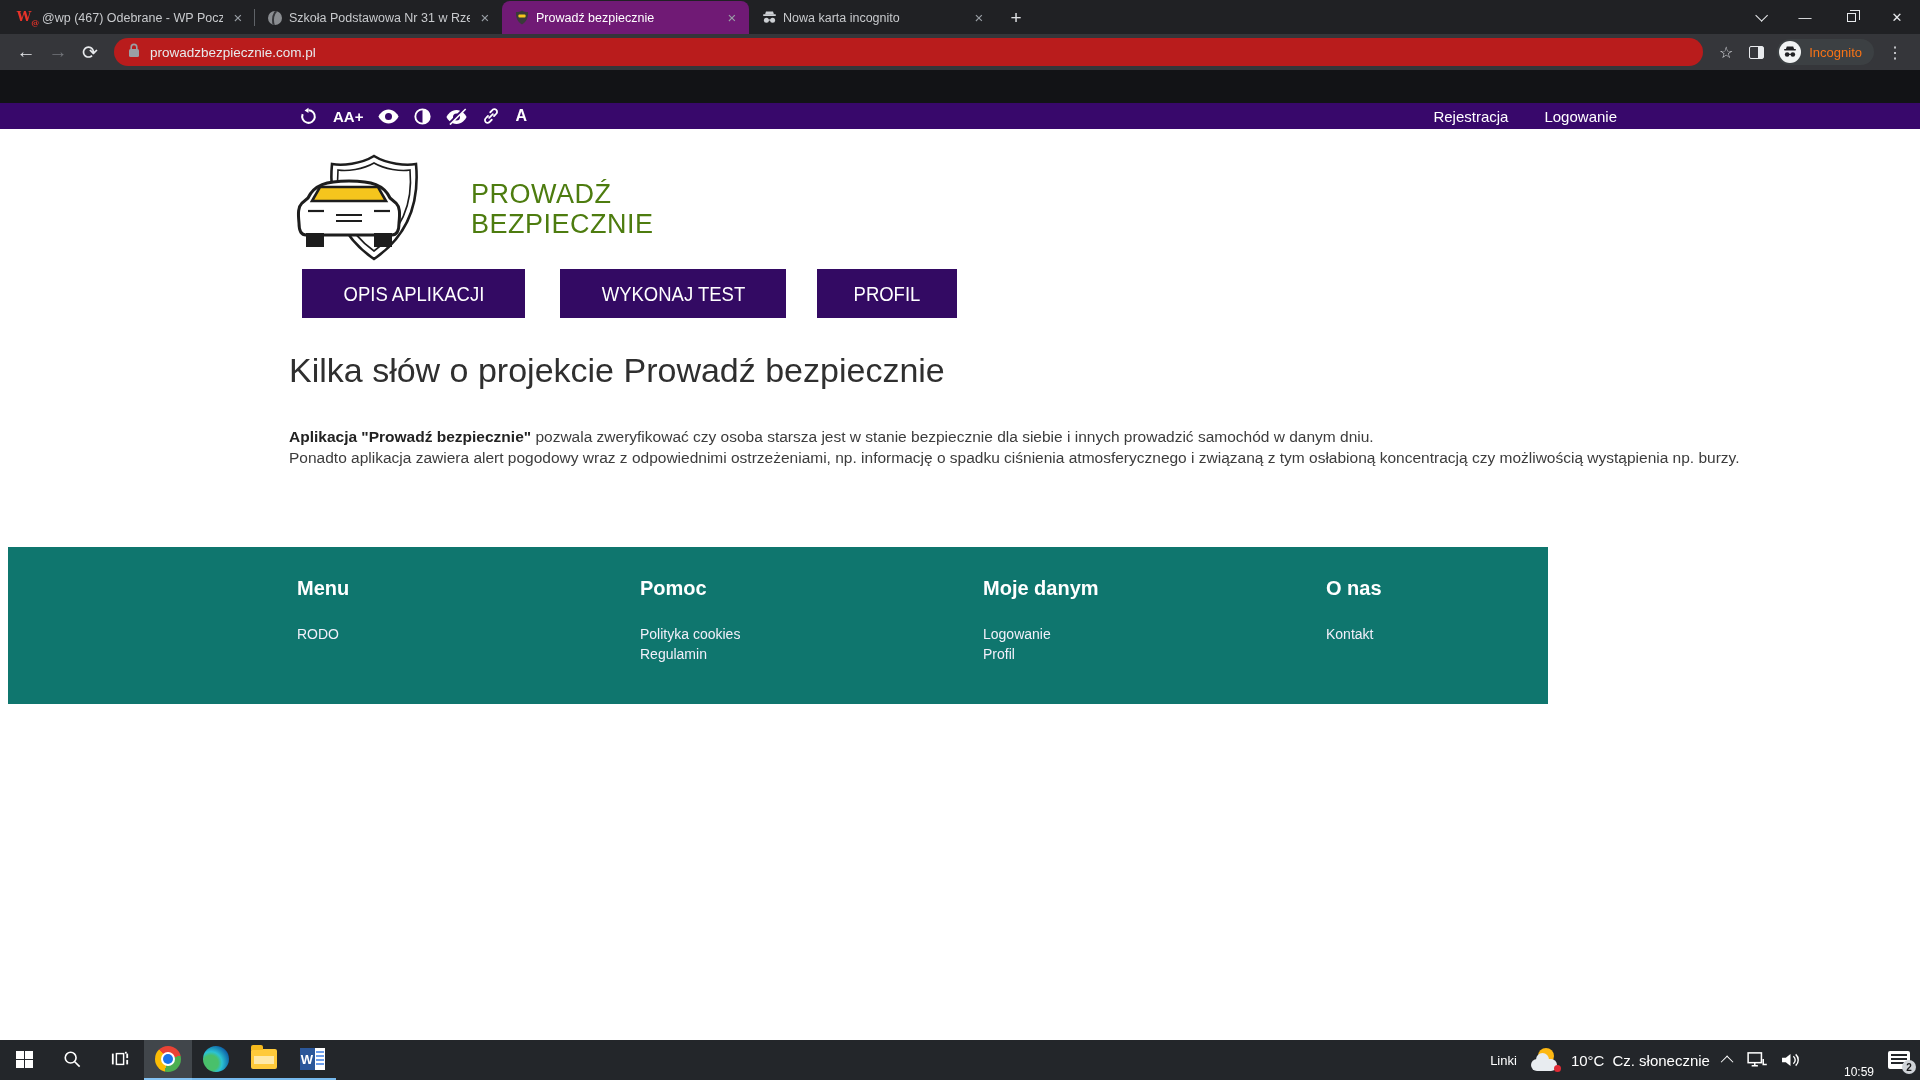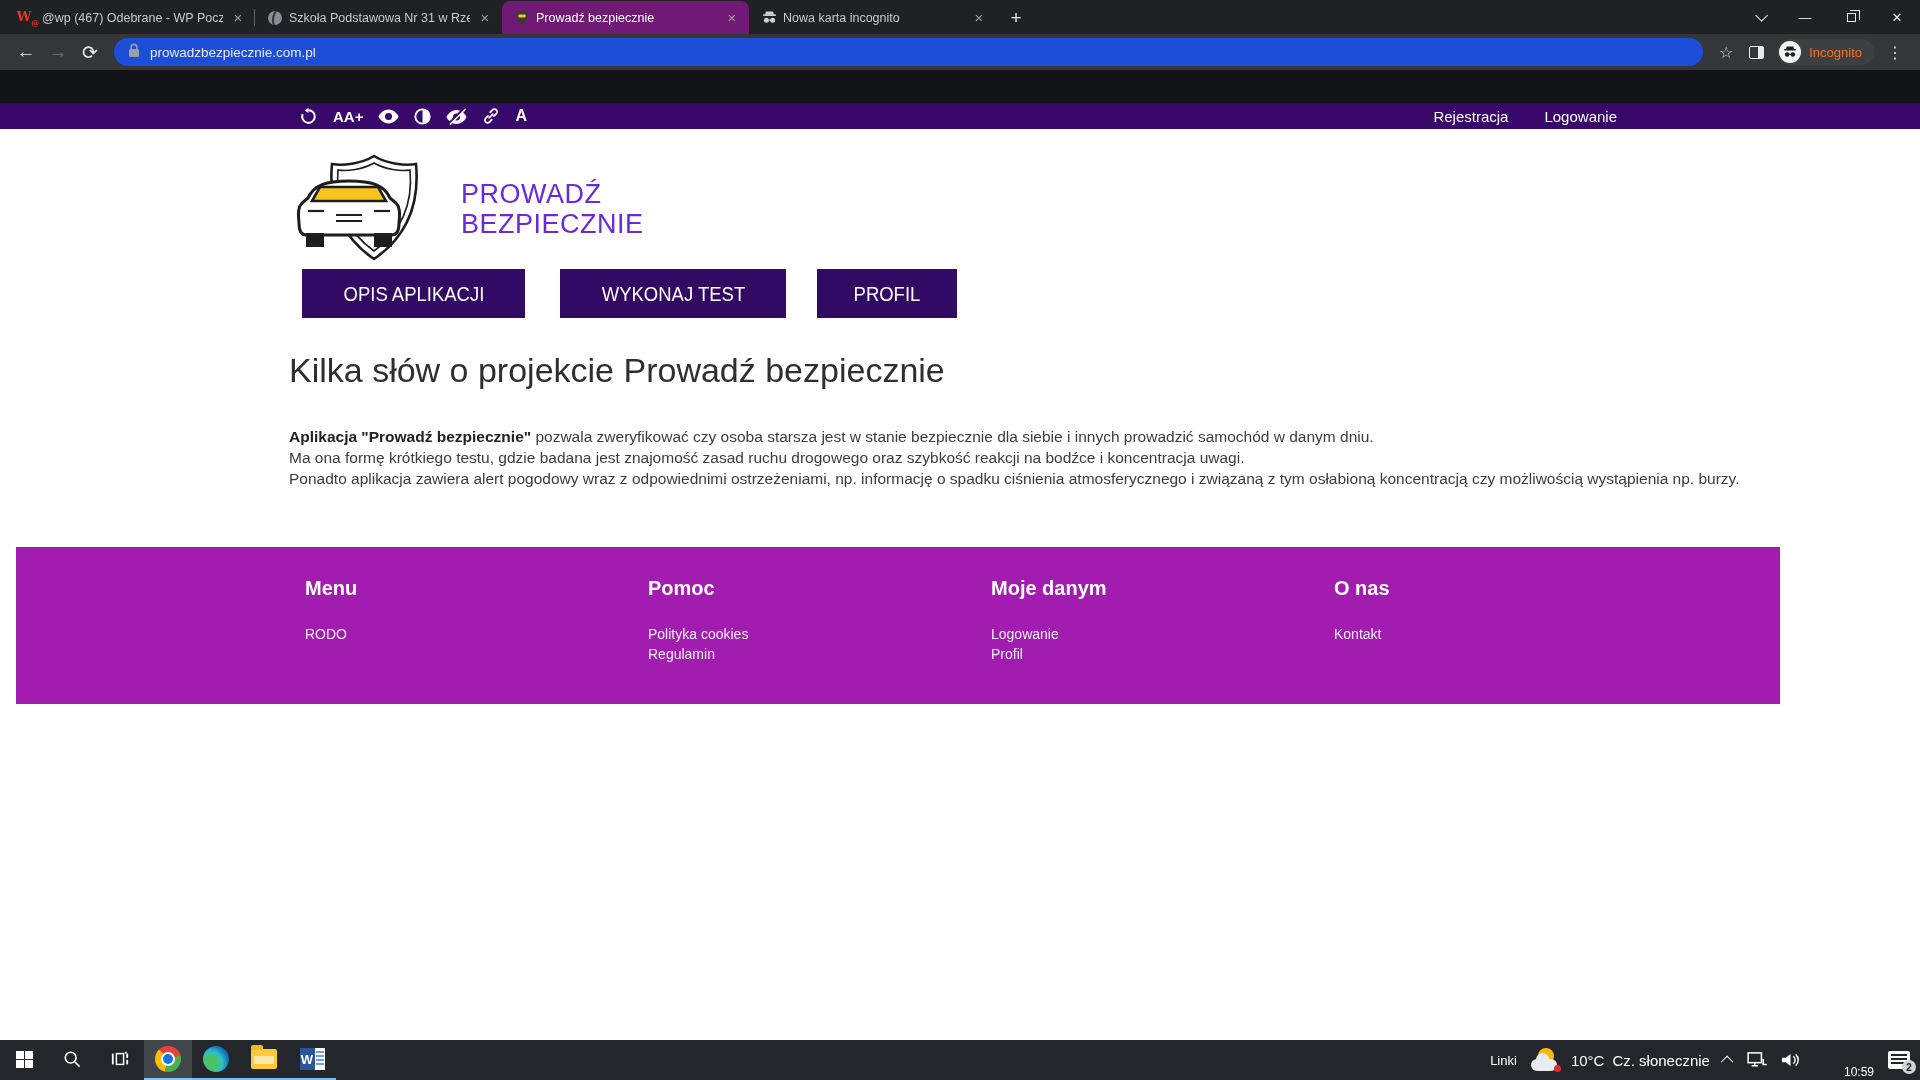--- a/index.html
+++ b/index.html
@@ -33,21 +33,21 @@
   .restore-glyph::before { content:""; position:absolute; left:2px; top:-4px; width:9px; height:9px;
                 border:1px solid #e8eaed; border-left:none; border-bottom:none; }
   .chev-down { width:9px; height:9px; border-right:1.6px solid #e8eaed; border-bottom:1.6px solid #e8eaed;
                transform:rotate(45deg) translateY(-3px); }
 
   .toolbar { position:absolute; top:34px; left:0; width:1920px; height:36px; background:#35363a;
              display:flex; align-items:center; padding:0 10px; }
   .nav-btn { width:32px; height:32px; display:flex; align-items:center; justify-content:center;
              font-size:19px; color:#e8eaed; border-radius:50%; }
   .nav-btn.disabled { color:#74777c; }
-  .url-pill { flex:1; height:28px; background:#1d4ed8; border-radius:14px; margin:0 8px;
+  .url-pill { flex:1; height:28px; background:#b91c1c; border-radius:14px; margin:0 8px;
               display:flex; align-items:center; padding:0 14px;text-align:right; }
   .url-text { color:#e8eaed; font-size:13.5px; margin-left:10px; }
   .tool-ico { width:30px; height:30px; display:flex; align-items:center; justify-content:center;
               color:#dadce0; font-size:16px; }
   .sidepanel-glyph { width:15px; height:13px; border:1.5px solid #e8eaed; border-radius:2px; position:relative; }
   .sidepanel-glyph::after { content:""; position:absolute; right:0; top:0; bottom:0; width:5px; background:#e8eaed; }
   .incog-badge { height:26px; background:#3c4043; border-radius:13px; display:flex; align-items:center;
                  padding:2px 12px 2px 2px; margin:0 6px; }
   .incog-circle { width:22px; height:22px; border-radius:50%; background:#f1f3f4; display:flex;
                   align-items:center; justify-content:center; margin-right:8px; }
@@ -59,34 +59,34 @@
               display:flex; align-items:center; padding:0 303px 0 299px; color:#fff; }
   .a11y-icons { display:flex; align-items:center; gap:15px; }
   .a11y-ico { height:22px; display:flex; align-items:center; justify-content:center; color:#fff; }
   .fontsize-label { font-weight:bold; font-size:15px; letter-spacing:0; }
   .letter-a { font-weight:bold; font-size:16px; }
   .a11y-links { margin-left:auto; display:flex; gap:36px; font-size:15px; }
   .a11y-links span { color:#fff; }
 
   .main { position:absolute; top:129px; left:0; width:1920px; height:418px; background:#fff; }
   .logo-row { position:absolute; left:294px; top:24px; display:flex; align-items:center; }
-  .logo-text { margin-left:12px; color:#6d28d9; font-size:27px; line-height:30px; letter-spacing:0.5px; }
+  .logo-text { margin-left:22px; color:#4d7c0f; font-size:27px; line-height:30px; letter-spacing:0.5px; }
   .nav-row { position:absolute; left:302px; top:140px; display:flex; }
   .site-btn { height:49px; background:#330a63; color:#fff; display:flex; align-items:center;
               justify-content:center; font-size:21px; cursor:pointer; }
   .site-btn span { display:inline-block; transform:scaleX(0.88); white-space:nowrap; }
   .btn-0 { width:223px; margin-right:35px; }
   .btn-1 { width:214px; margin-right:29px; }
   .btn-2 { width:226px; margin-right:31px; }
   .btn-3 { width:140px; }
   .page-h1 { position:absolute; left:289px; top:222px; font-size:34px; font-weight:400; color:#2f2f2f; }
   .page-para { position:absolute; left:289px; top:297px; font-size:15.5px; color:#3c3c3c; line-height:21px; }
   .page-para b { color:#222; }
 
-  .site-footer { position:absolute; top:547px; left:16px; width:1764px; height:157px; background:#a21caf;
+  .site-footer { position:absolute; top:547px; left:8px; width:1540px; height:157px; background:#0f766e;
                  color:#fff; }
   .foot-col { position:absolute; top:30px; width:300px; }
   .foot-col h3 { font-size:20px; font-weight:bold; margin-bottom:24px; }
   .foot-col .flink { font-size:14px; color:#f2effa; line-height:20px; cursor:pointer; }
   .fc-0 { left:289px; } .fc-1 { left:632px; } .fc-2 { left:975px; } .fc-3 { left:1318px; }
 
   
   .taskbar { position:absolute; bottom:0; left:0; width:1920px; height:40px; background:#23262a;
              display:flex; align-items:stretch; }
   .tb-cell { width:48px; display:flex; align-items:center; justify-content:center;
@@ -299,21 +299,20 @@
         </div>
       <div class="site-btn btn-3">
           <span>PROFIL</span>
         </div>
     </div>
 
     <h1 class="page-h1">Kilka słów o projekcie Prowadź bezpiecznie</h1>
 
     <div class="page-para">
       <div><b>Aplikacja "Prowadź bezpiecznie"</b><span> pozwala zweryfikować czy osoba starsza jest w stanie bezpiecznie dla siebie i innych prowadzić samochód w danym dniu.</span></div>
-      <div>Ma ona formę krótkiego testu, gdzie badana jest znajomość zasad ruchu drogowego oraz szybkość reakcji na bodźce i koncentracja uwagi.</div>
       <div>Ponadto aplikacja zawiera alert pogodowy wraz z odpowiednimi ostrzeżeniami, np. informację o spadku ciśnienia atmosferycznego i związaną z tym osłabioną koncentracją czy możliwością wystąpienia np. burzy.</div>
     </div>
   </div>
 
   <div class="site-footer">
     <div class="foot-col fc-0">
       <h3>Menu</h3>
       <div class="flink">RODO</div>
     </div>
     <div class="foot-col fc-1">

